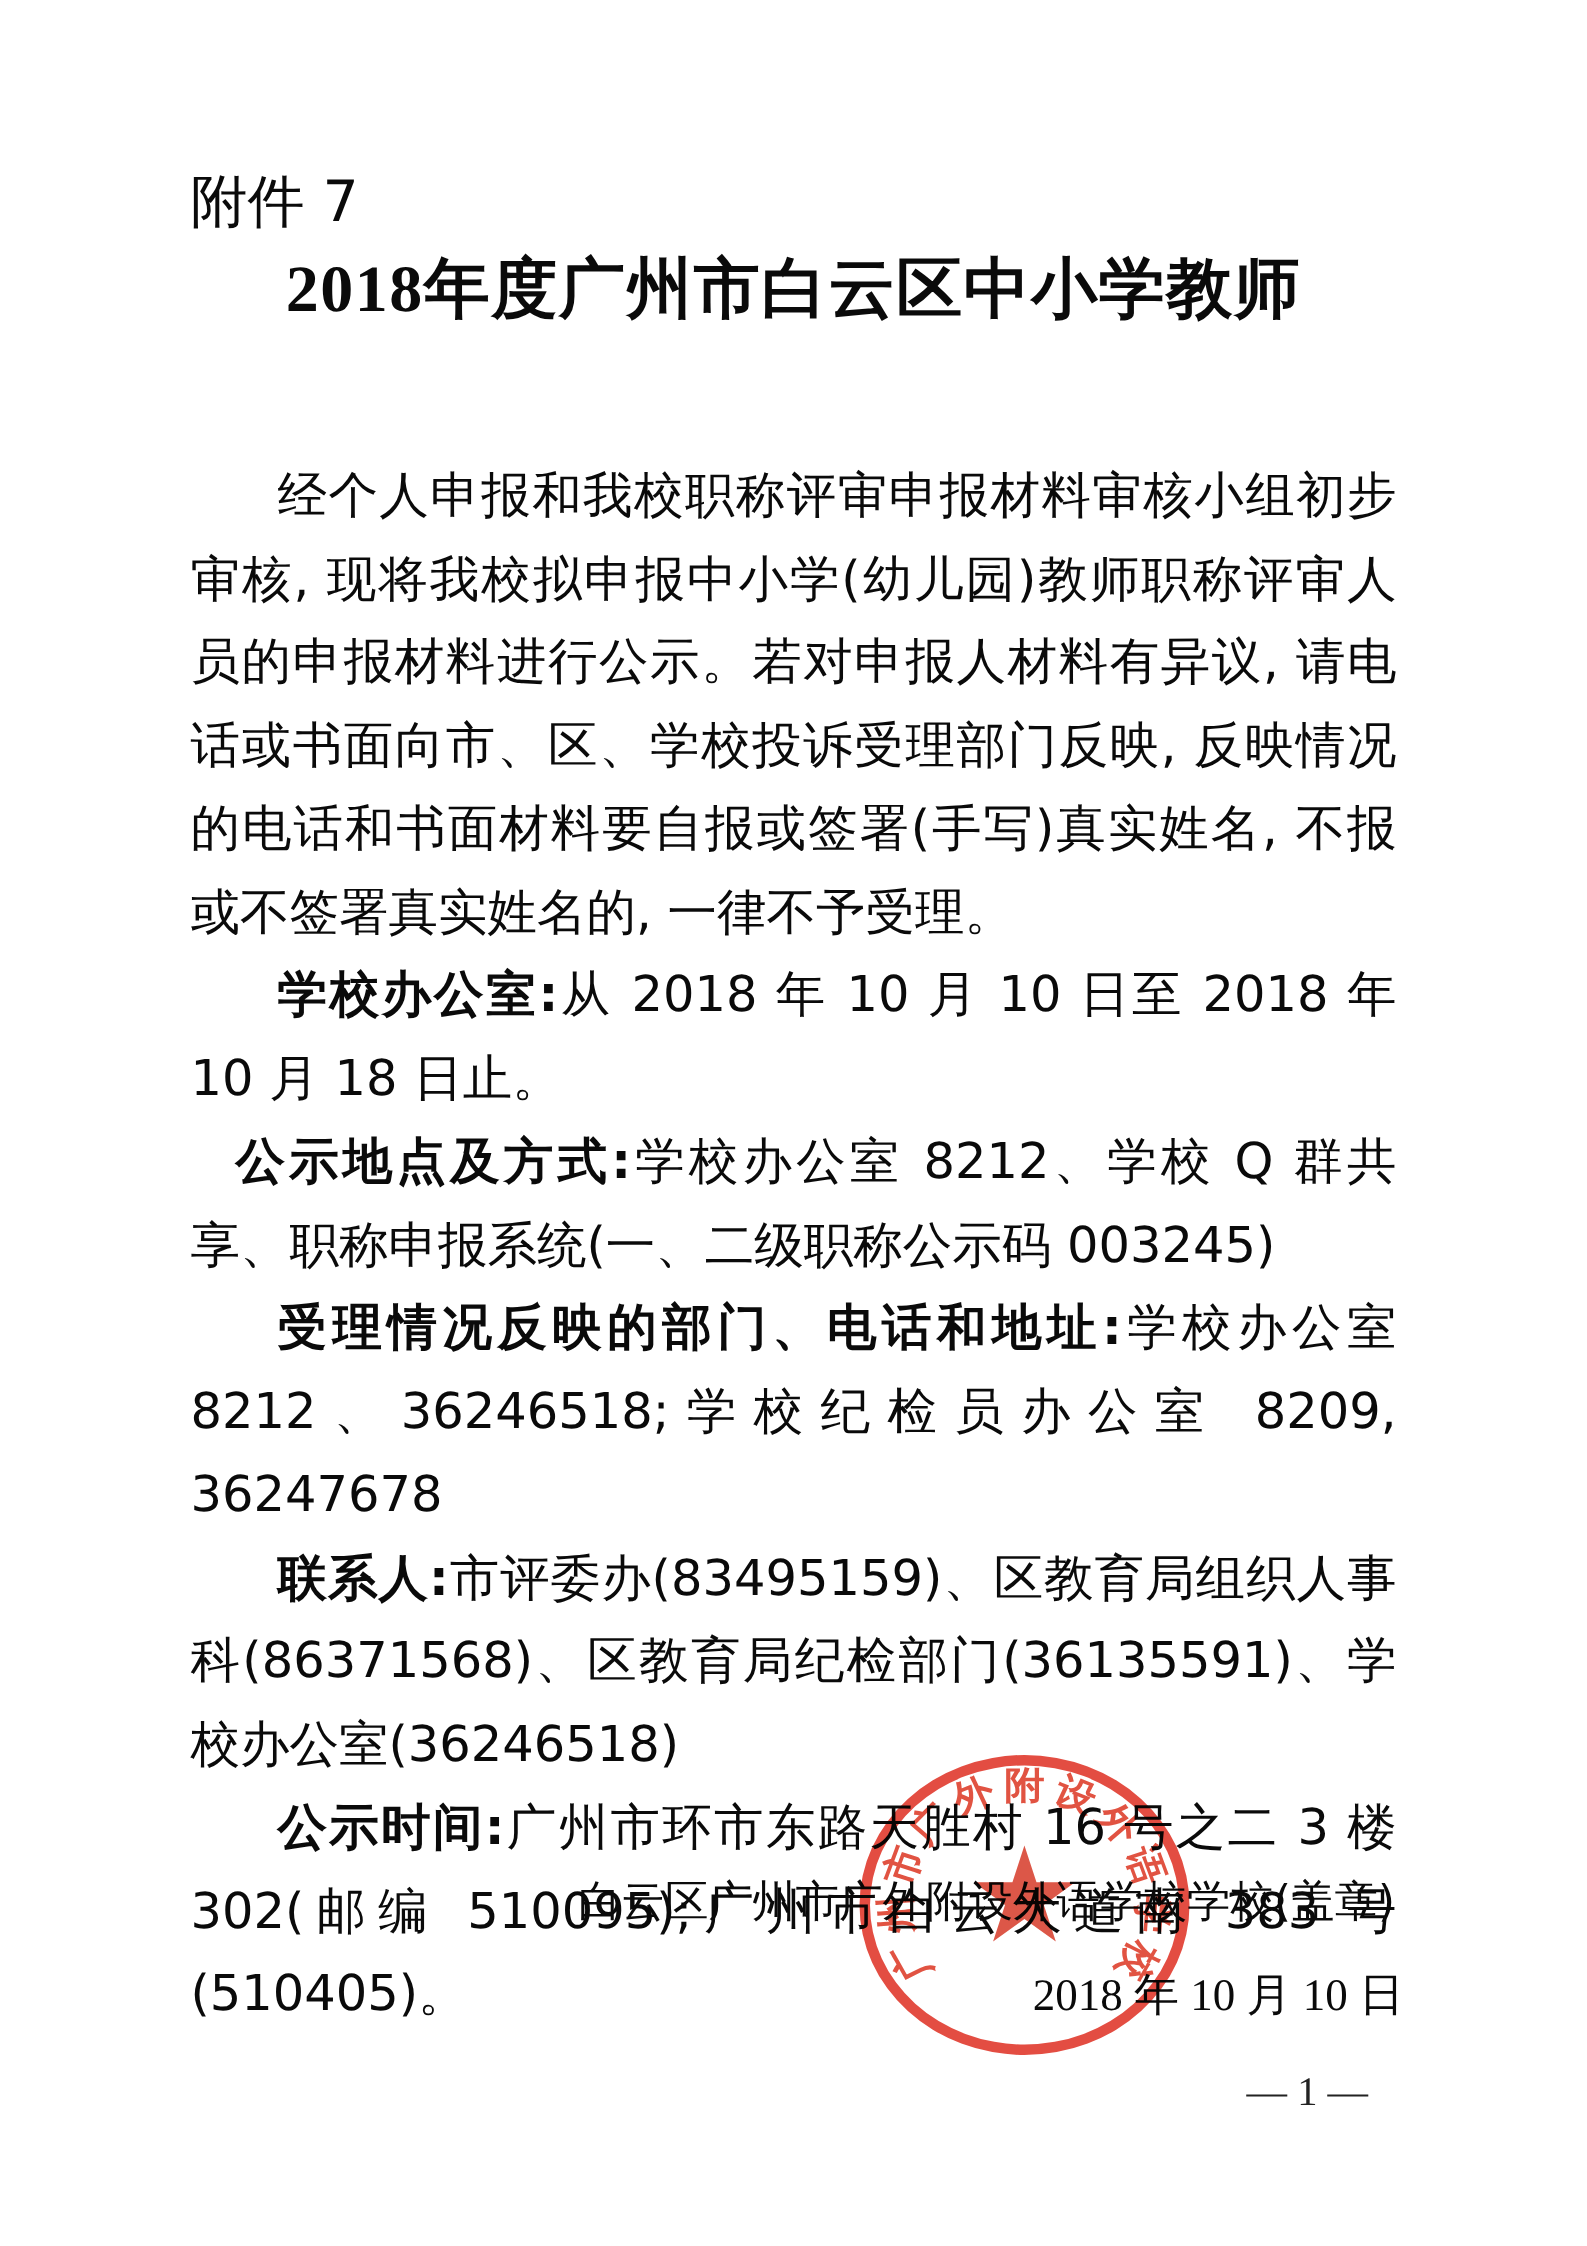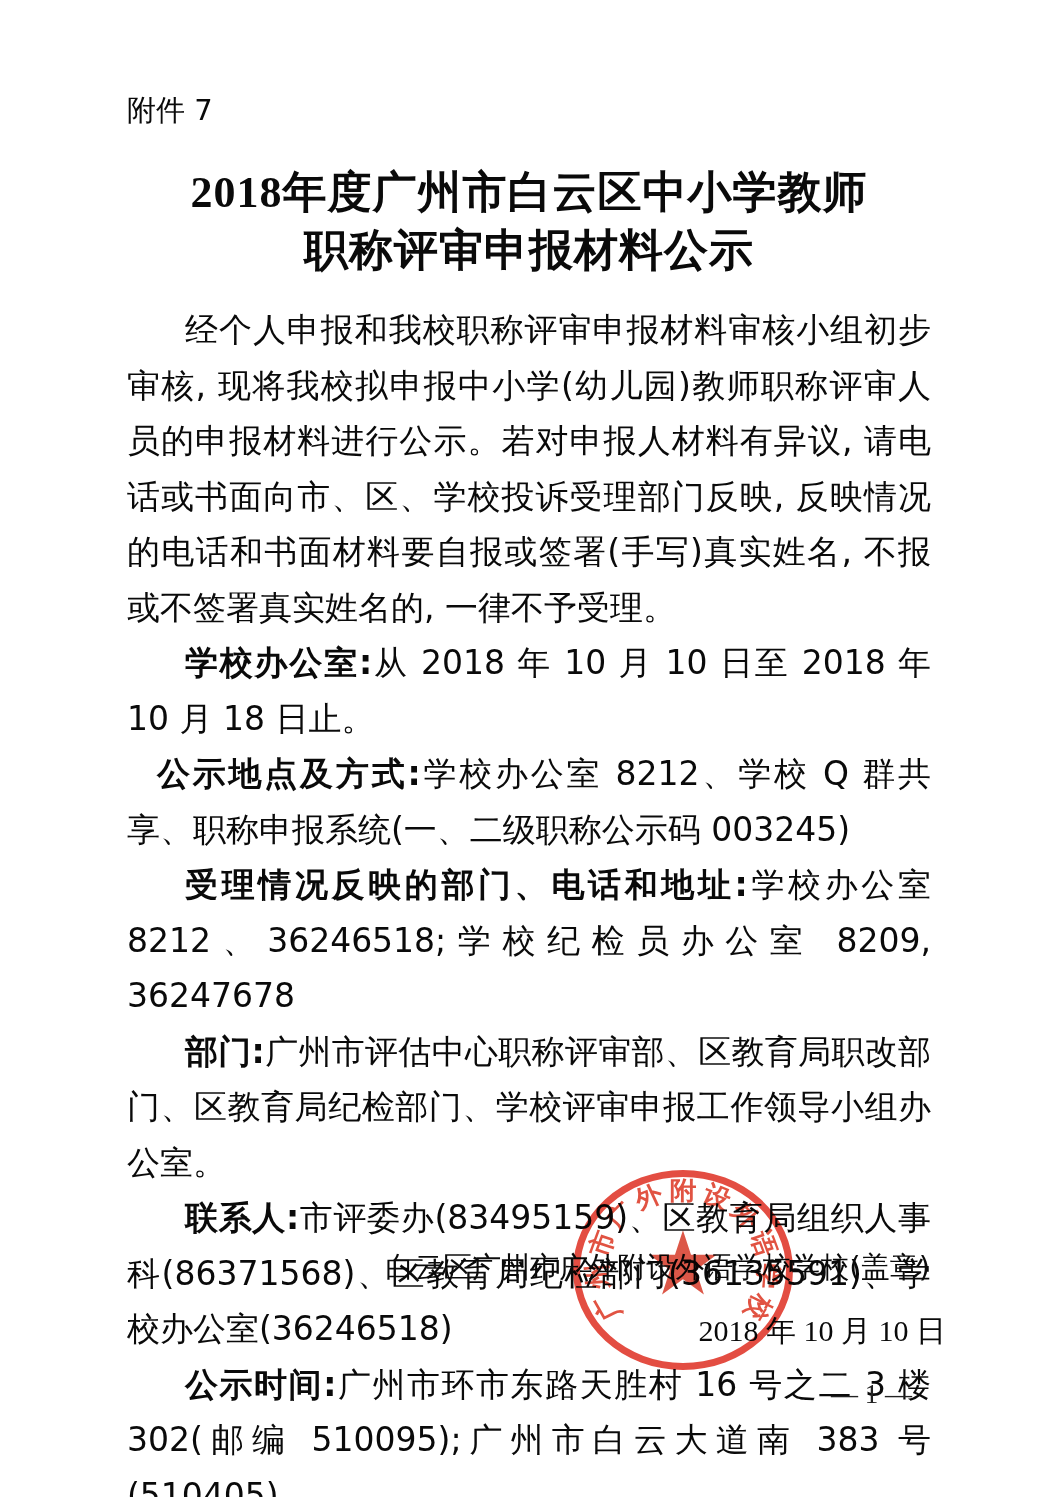--- a/index.html
+++ b/index.html
@@ -8,22 +8,22 @@
     height: 1497px;
     background: #ffffff;
     position: relative;
     overflow: hidden;
     color: #0a0a0a;
     font-family: "DejaVu Sans", sans-serif;
   }
   .attachment-label {
     position: absolute;
     left: 127px;
-    top: 92px;
-    font-size: 29px;
+    top: 116px;
+    font-size: 38px;
     line-height: 36px;
   }
   .doc-title {
     position: absolute;
     left: 0;
     top: 164px;
     width: 1058px;
     text-align: center;
     font-family: "Liberation Serif", serif;
     font-weight: bold;
@@ -49,21 +49,21 @@
   .signature-line {
     position: absolute;
     right: 128px;
     top: 1248px;
     font-size: 29px;
     line-height: 38px;
     white-space: nowrap;
   }
   .date-line {
     position: absolute;
-    right: 112px;
+    right: 122px;
     top: 1312px;
     font-size: 30px;
     line-height: 38px;
     font-family: "Liberation Serif", serif;
     white-space: nowrap;
   }
   .page-number {
     position: absolute;
     right: 146px;
     top: 1378px;
@@ -121,38 +121,34 @@
     white-space: nowrap;
   }
 </style>
 </head>
 <body>
 
 <div class="attachment-label">附件 7</div>
 
 <div class="doc-title">
   <div>2018年度广州市白云区中小学教师</div>
-  <div>职称评审申报材料公示</div>
 </div>
 
 <div class="body-text">
   <p>
     <span class="p-label"></span><span>经个人申报和我校职称评审申报材料审核小组初步审核, 现将我校拟申报中小学(幼儿园)教师职称评审人员的申报材料进行公示。若对申报人材料有异议, 请电话或书面向市、区、学校投诉受理部门反映, 反映情况的电话和书面材料要自报或签署(手写)真实姓名, 不报或不签署真实姓名的, 一律不予受理。</span>
   </p>
   <p>
     <span class="p-label">学校办公室:</span><span>从 2018 年 10 月 10 日至 2018 年 10 月 18 日止。</span>
   </p>
   <p class="small-indent">
     <span class="p-label">公示地点及方式:</span><span>学校办公室 8212、学校 Q 群共享、职称申报系统(一、二级职称公示码 003245)</span>
   </p>
   <p>
     <span class="p-label">受理情况反映的部门、电话和地址:</span><span>学校办公室 8212、36246518;学校纪检员办公室 8209, 36247678</span>
-  </p>
-  <p>
-    <span class="p-label">部门:</span><span>广州市评估中心职称评审部、区教育局职改部门、区教育局纪检部门、学校评审申报工作领导小组办公室。</span>
   </p>
   <p>
     <span class="p-label">联系人:</span><span>市评委办(83495159)、区教育局组织人事科(86371568)、区教育局纪检部门(36135591)、学校办公室(36246518)</span>
   </p>
   <p>
     <span class="p-label">公示时间:</span><span>广州市环市东路天胜村 16 号之二 3 楼 302(邮编 510095);广州市白云大道南 383 号(510405)。</span>
   </p>
 </div>
 
 <div class="signature-line">白云区广州市广外附设外语学校学校(盖章)</div>

